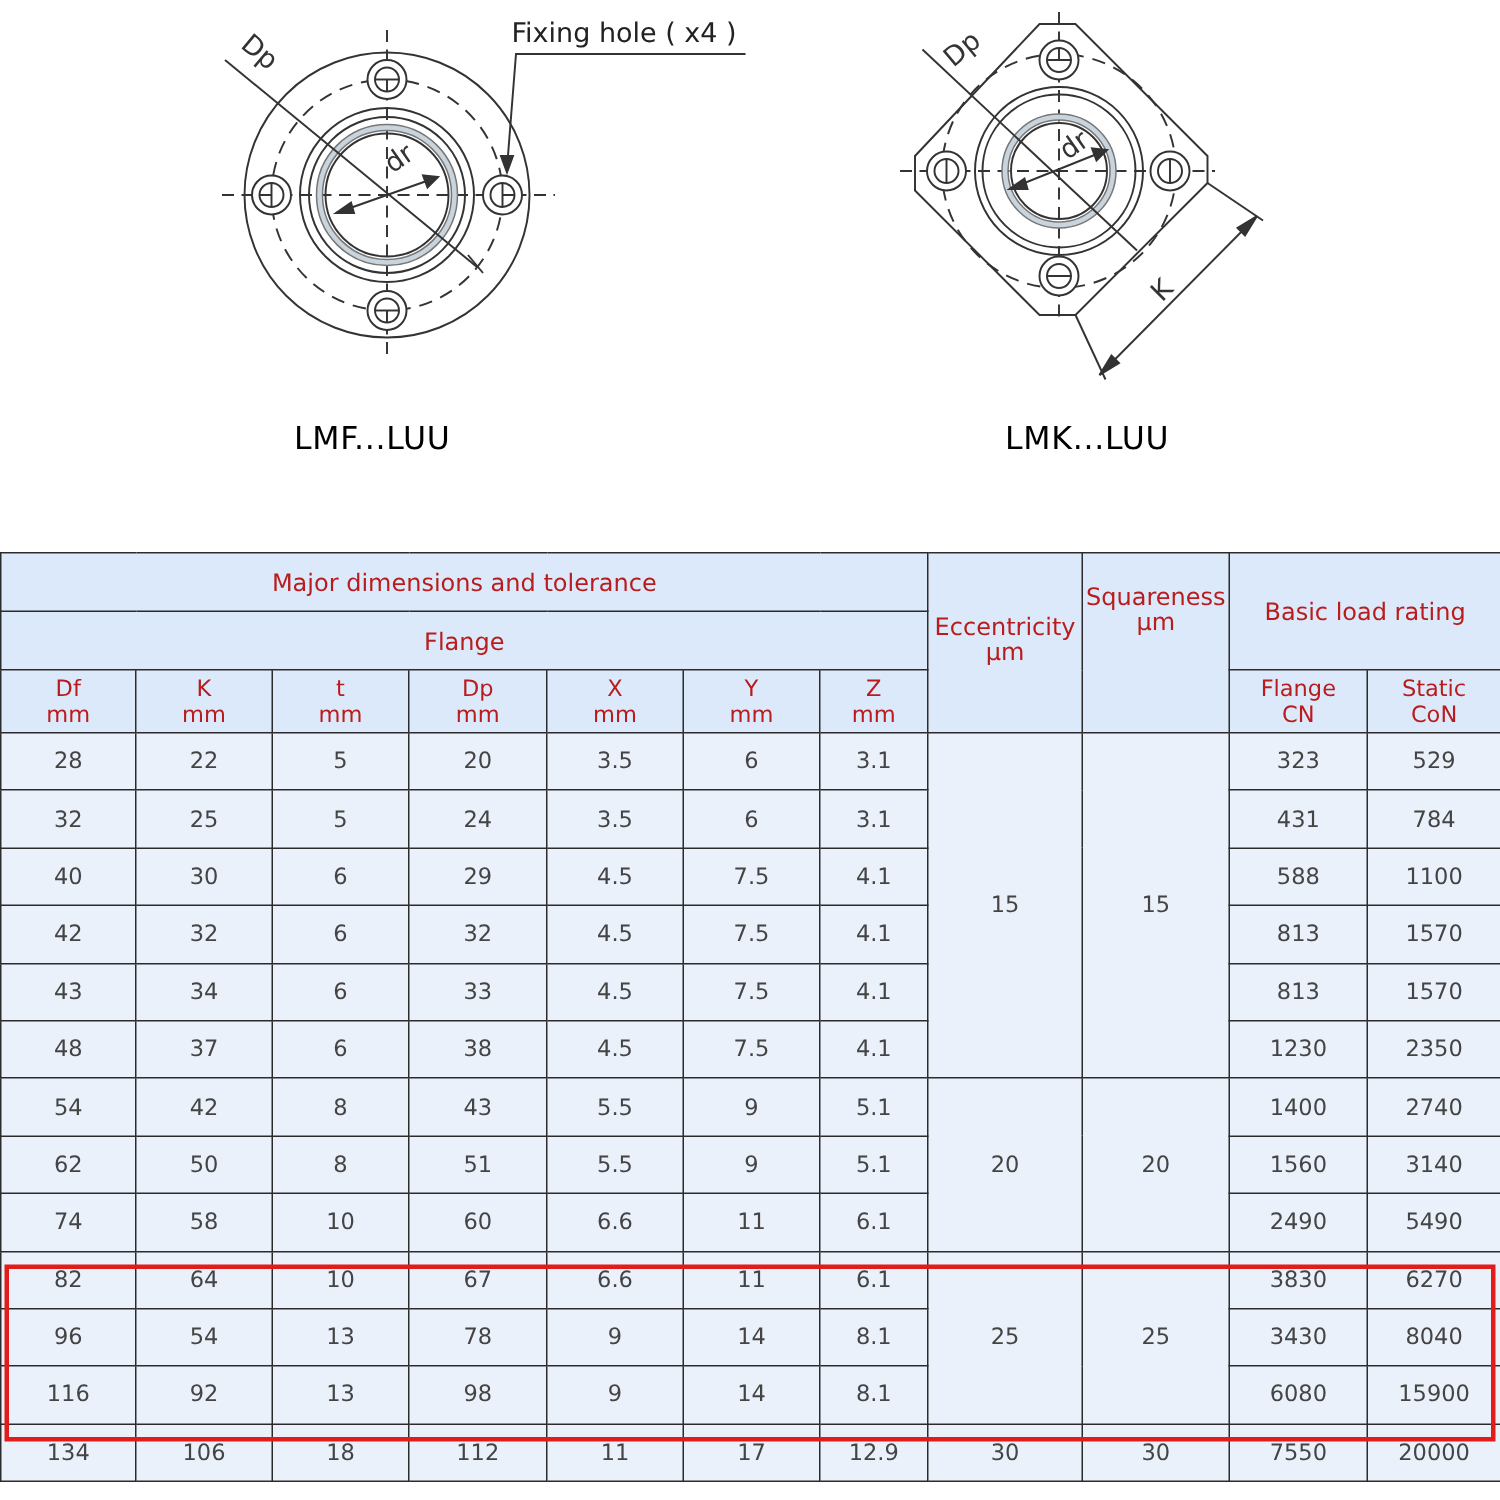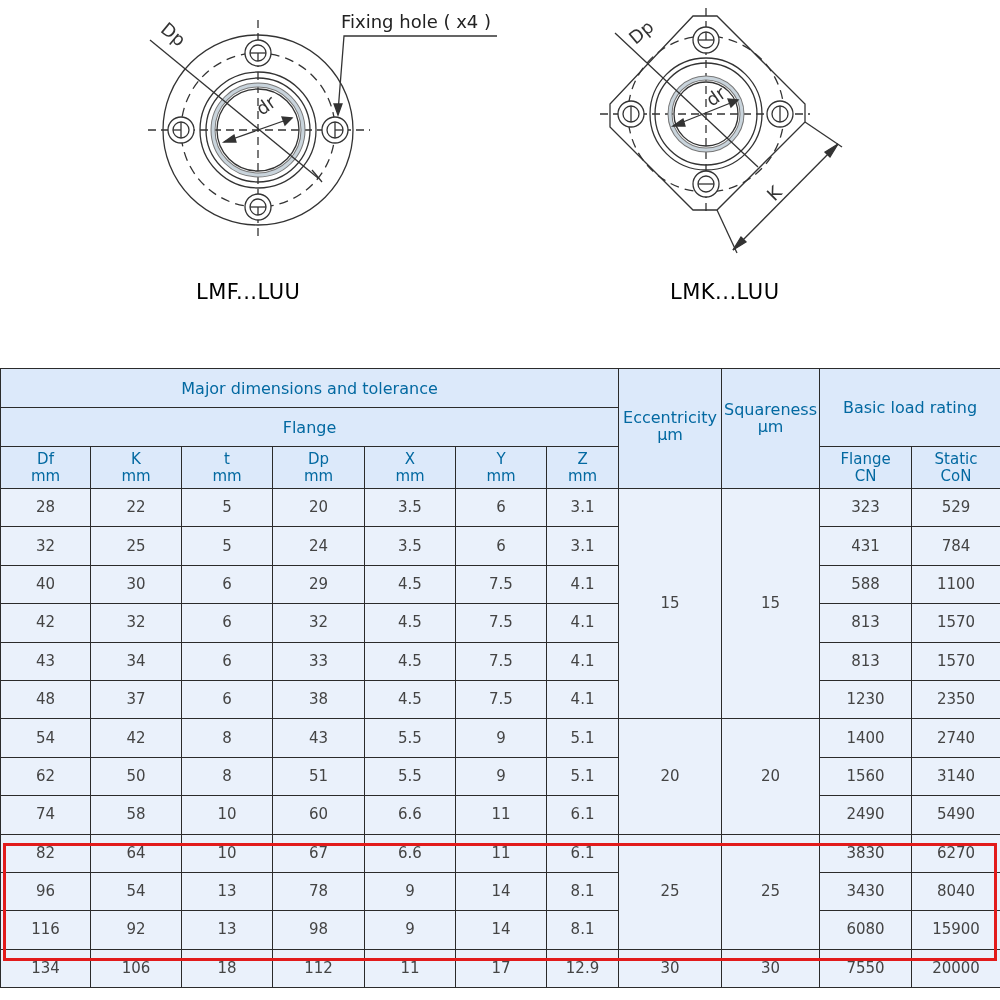--- a/index.html
+++ b/index.html
@@ -2,21 +2,21 @@
 <html><head>
 <meta charset="utf-8">
 <style>
   html, body { margin:0; padding:0; background:#ffffff; }
   body { width:1000px; height:1000px; position:relative; overflow:hidden; font-family:"DejaVu Sans", sans-serif; color:#333; }
   .drawing { position:absolute; }
   .drawing svg { display:block; }
   .caption { position:absolute; font-family:"DejaVu Sans", sans-serif; font-size:21px; color:#000000; letter-spacing:0.5px; }
   .spec-table { position:absolute; left:0; top:368px; width:1000px; border-collapse:collapse; table-layout:fixed; }
   .spec-table th, .spec-table td { border:1.5px solid #2b2b2b; text-align:center; font-weight:normal; padding:0; font-size:15px; color:#444; line-height:17px; }
-  .spec-table th { background:#dce9fa; color:#0369a1; }
+  .spec-table th { background:#dce9fa; color:#b91c1c; }
   .spec-table td { background:#eaf1fb; height:37.4px; }
   .spec-table tr.hdr1 th, .spec-table tr.hdr2 th { height:38px; font-size:16px; }
   .spec-table tr.hdr3 th { height:41px;margin-left:48px; }
   .highlight-box { position:absolute; left:3px; top:843px; width:994px; height:118px; border:3px solid #e21b1b; box-sizing:border-box; pointer-events:none; }
 </style>
 </head>
 <body>
 
 <div class="drawing" style="left:140px; top:0; width:380px; height:250px;">
   <svg width="380" height="250" viewBox="0 0 380 250">
@@ -133,21 +133,21 @@
       <col style="width:92px">
       <col style="width:89px">
   </colgroup>
   <thead>
     <tr class="hdr1">
       <th colspan="7">Major dimensions and tolerance</th>
       <th rowspan="3" style="vertical-align:top; padding-top:40px;">
         <div>Eccentricity</div>
         <div>µm</div>
       </th>
-      <th rowspan="3" style="vertical-align:top; padding-top:32px;">
+      <th rowspan="3" style="vertical-align:top; padding-top:20px;">
         <div>Squareness</div>
         <div>µm</div>
       </th>
       <th colspan="2" rowspan="2">Basic load rating</th>
     </tr>
     <tr class="hdr2">
       <th colspan="7">Flange</th>
     </tr>
     <tr class="hdr3">
       <th>

